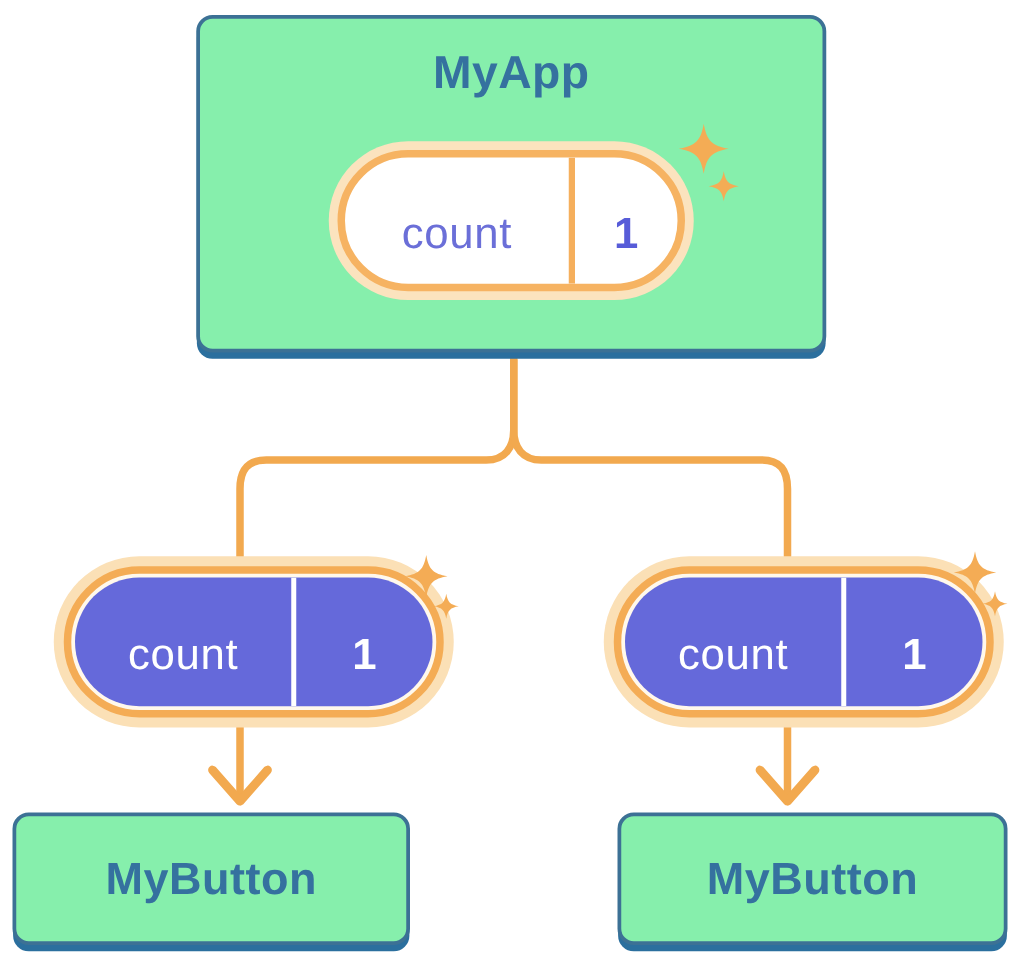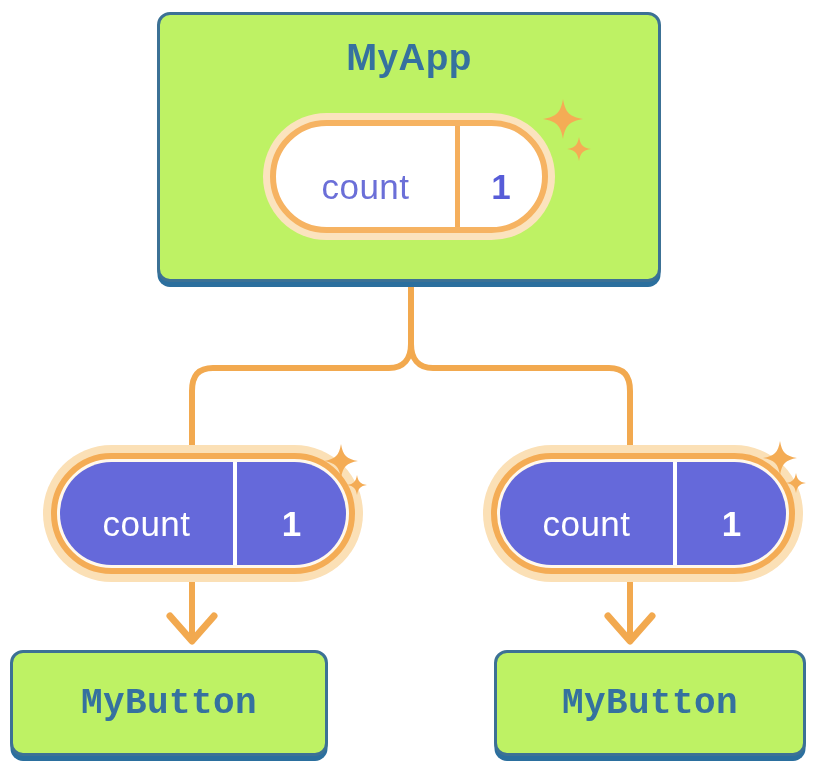--- a/index.html
+++ b/index.html
@@ -8,33 +8,33 @@
     background:#ffffff;
     font-family:"Liberation Sans", sans-serif;
   }
   svg.layer { position:absolute; left:0; top:0; width:820px; height:770px; pointer-events:none; }
   #lines-layer   { z-index:0; }
   #sparkle-layer { z-index:3; }
 
   
   .card {
     position:absolute; box-sizing:border-box; z-index:1;
-    background:#bef264;
+    background:#86efac;
     border:3.5px solid #3C7195;
     border-radius:13px;
     box-shadow:0 5.5px 0 -0.5px #2B6F9E;
   }
   #card-myapp { left:157px; top:12px; width:504px; height:270px; }
   .card-title {
     position:absolute; top:22px; left:0; right:0; text-align:center;
     font-size:37px; font-weight:700; color:#35719F; letter-spacing:0.4px;
   }
   .btn-card {
     display:flex; align-items:center; justify-content:center;
-    font-size:36px; font-weight:700; color:#35719F; letter-spacing:0.4px;font-family:Liberation Mono, monospace;
+    font-size:36px; font-weight:700; color:#35719F; letter-spacing:0.4px;
   }
   #btn-left  { left:10px;  top:650px; width:318px; height:106px; }
   #btn-right { left:494px; top:650px; width:312px; height:106px; }
 
   
   .pill { position:absolute; z-index:2; box-sizing:border-box; border-radius:999px; }
   .pill-glow-light { background:#FBE3BE; padding:7px; }
   .pill-glow-dark  { background:#FBE0B6; padding:8px; }
   #pill-myapp { top:98px; left:50%; transform:translateX(-50%); width:292px; height:127px; }
   #pill-left  { left:43px;  top:445px; width:320px; height:137px; }

